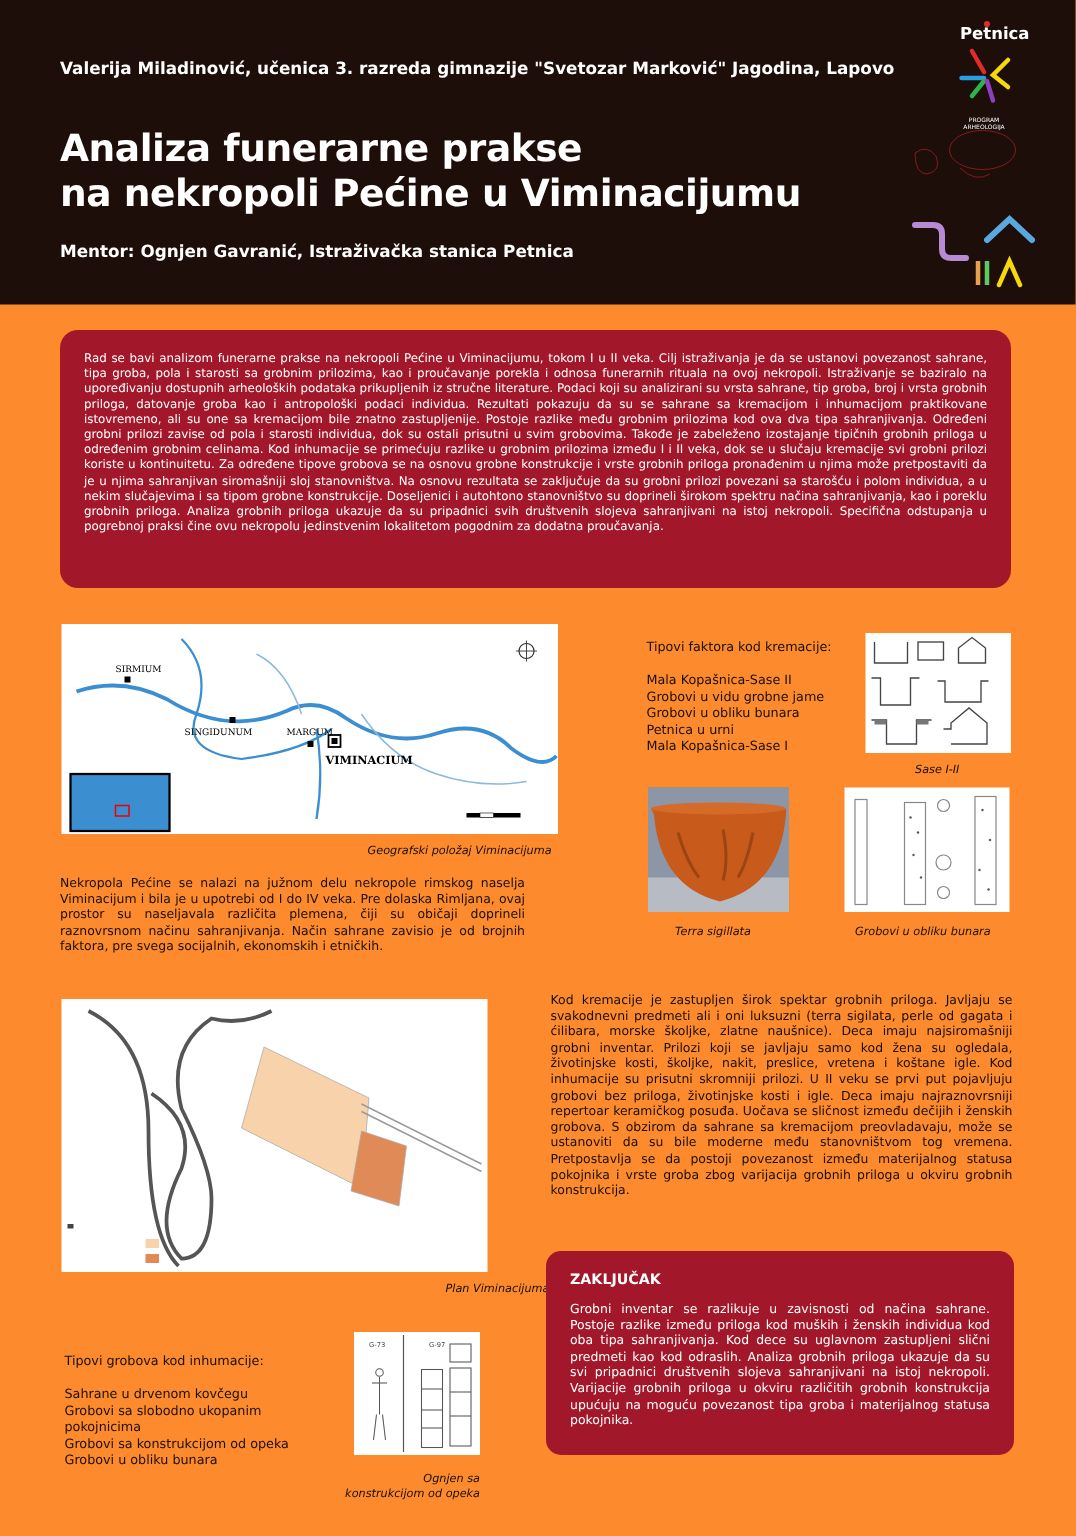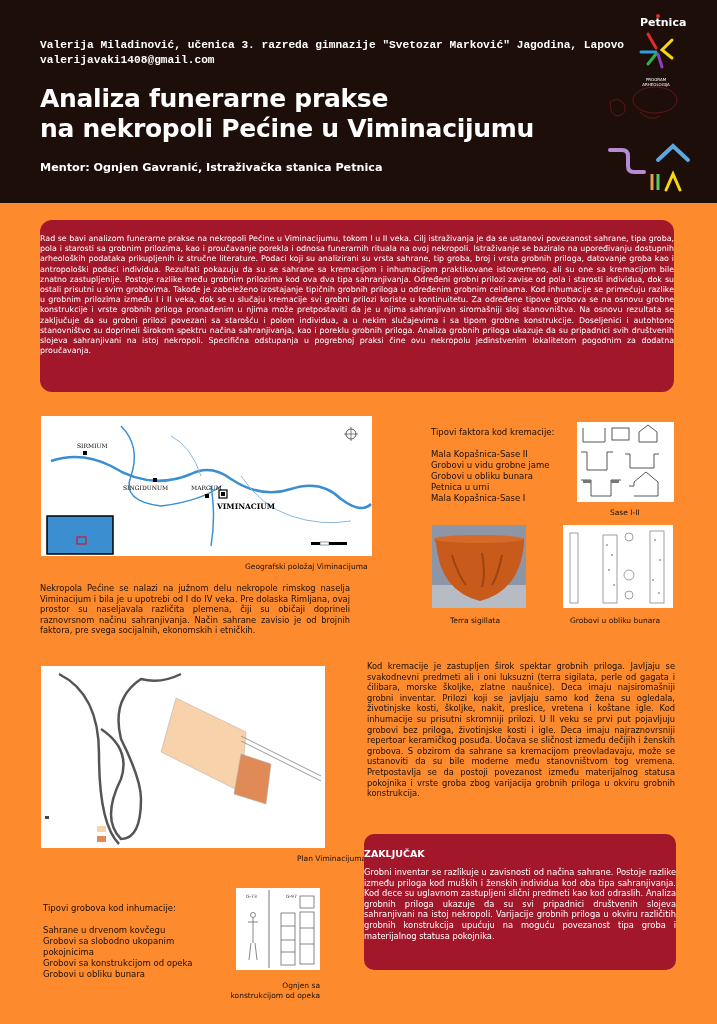--- a/index.html
+++ b/index.html
@@ -1,40 +1,39 @@
 <!DOCTYPE html>
 <html><head>
 <meta charset="utf-8">
 <style>
   * { box-sizing: border-box; margin: 0; padding: 0; }
   body { width: 717px; height: 1024px; background: #fd8a2c; font-family: "DejaVu Sans", sans-serif; position: relative; overflow: hidden; color: #1a0f08; }
   .header { position: absolute; left: 0; top: 0; width: 717px; height: 203px; background: #1e0e0a; }
-  .author { position: absolute; left: 40px; top: 38px; color: #fff; font-size: 11.2px; font-weight: bold; line-height: 15px; font-family: Liberation Mono, monospace; }
+  .author { position: absolute; left: 40px; top: 38px; color: #fff; font-size: 11.2px; font-weight: bold; line-height: 15px; }
   .title { position: absolute; left: 40px; top: 84px; color: #fff; font-size: 25px; font-weight: bold; line-height: 30px; letter-spacing: -0.3px; }
   .mentor { position: absolute; left: 40px; top: 161px; color: #fff; font-size: 11.2px; font-weight: bold; }
   .logo { position: absolute; left: 600px; top: 12px; width: 110px; height: 185px; }
   .logo-word { position: absolute; left: 40px; top: 4px; color: #fff; font-weight: bold; font-size: 11px; }
   .logo-sub { position: absolute; left: 36px; top: 65px; color: #fff; font-size: 4px; line-height: 5px; text-align: center; width: 40px; }
-  .abstract { position: absolute; left: 40px; top: 220px; width: 634px; height: 172px; background: #a3172a; border-radius: 12px; padding: 14px 0; color: #fff; font-size: 7.9px; line-height: 10.2px; text-align: justify; }
+  .abstract { position: absolute; left: 40px; top: 220px; width: 634px; height: 172px; background: #a3172a; border-radius: 12px; padding: 14px 16px; color: #fff; font-size: 7.9px; line-height: 10.2px; text-align: justify; }
   .img-box { position: absolute; background: #fff; }
-  .caption { position: absolute; font-size: 7.5px; color: #1a0f08; }
+  .caption { position: absolute; font-size: 7.5px; color: #1a0f08; font-style: italic; }
   .para { position: absolute; font-size: 8.3px; line-height: 10.6px; text-align: justify; color: #1a0f08; }
   .list { position: absolute; font-size: 8.5px; line-height: 11px; color: #1a0f08; }
   .list .head { margin-bottom: 11px; }
-  .conclusion { position: absolute; left: 364px; top: 834px; width: 312px; height: 136px; background: #a3172a; border-radius: 10px; padding: 14px 0; color: #fff; }
+  .conclusion { position: absolute; left: 364px; top: 834px; width: 312px; height: 136px; background: #a3172a; border-radius: 10px; padding: 14px 16px; color: #fff; }
   .conclusion h3 { font-size: 9.5px; font-weight: bold; margin-bottom: 8px; }
   .conclusion p { font-size: 8.3px; line-height: 10.6px; text-align: justify; }
 </style>
 </head>
 <body>
 
 <div class="header">
   <div class="author">
     <div>Valerija Miladinović, učenica 3. razreda gimnazije "Svetozar Marković" Jagodina, Lapovo</div>
-    <div>valerijavaki1408@gmail.com</div>
   </div>
   <div class="title">
     <div>Analiza funerarne prakse</div>
     <div>na nekropoli Pećine u Viminacijumu</div>
   </div>
   <div class="mentor">Mentor: Ognjen Gavranić, Istraživačka stanica Petnica</div>
 
   <div class="logo">
     <div class="logo-word">Petnica</div>
     <svg width="110" height="185" style="position:absolute;left:0;top:0">

